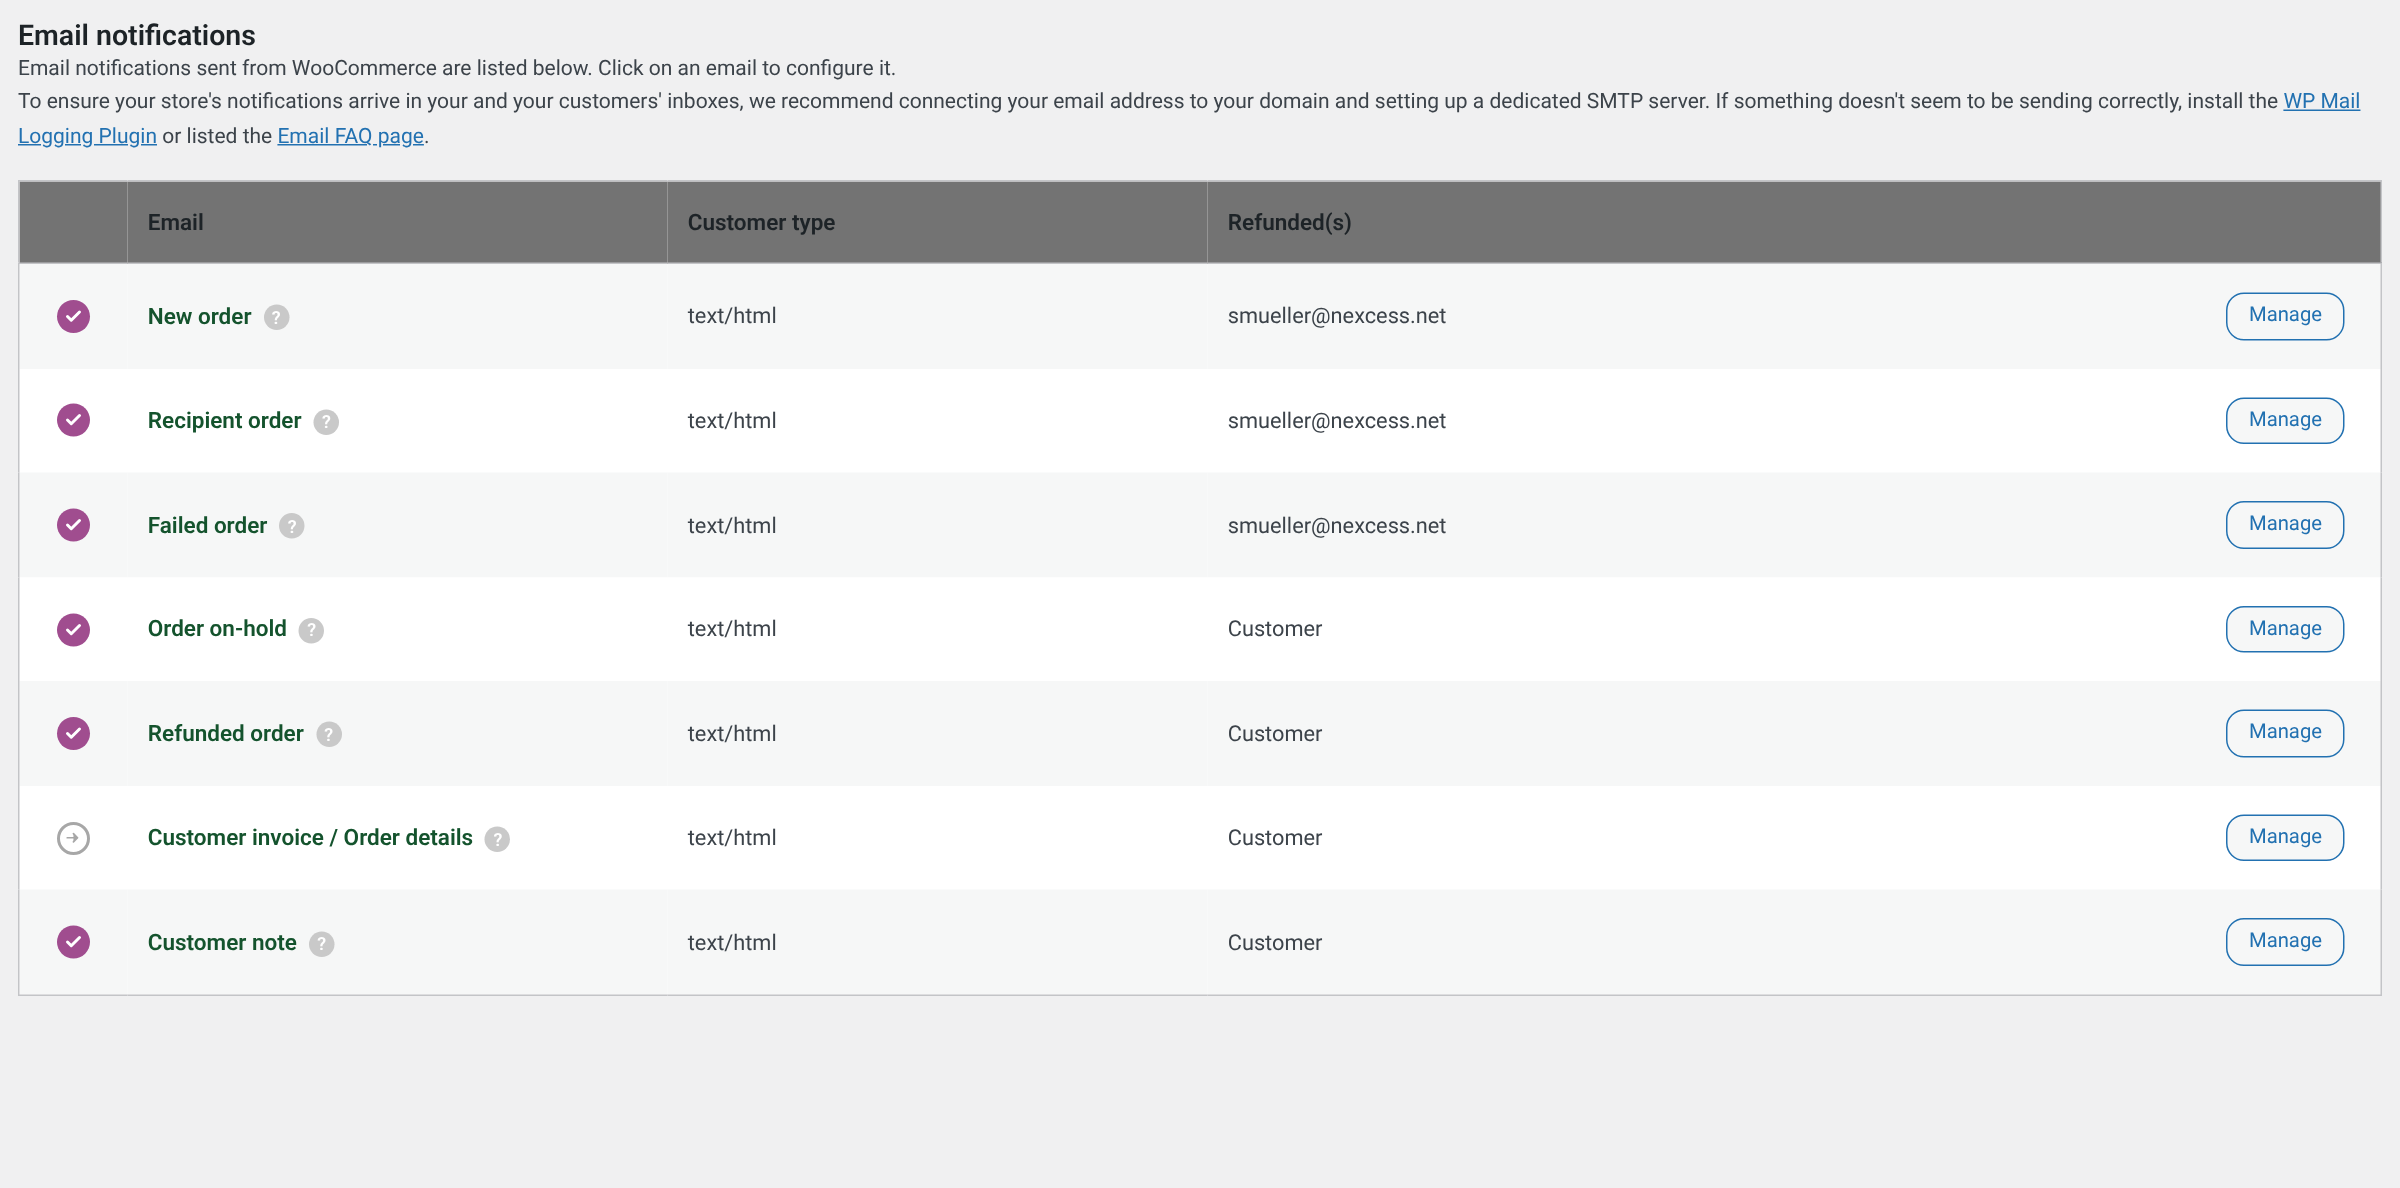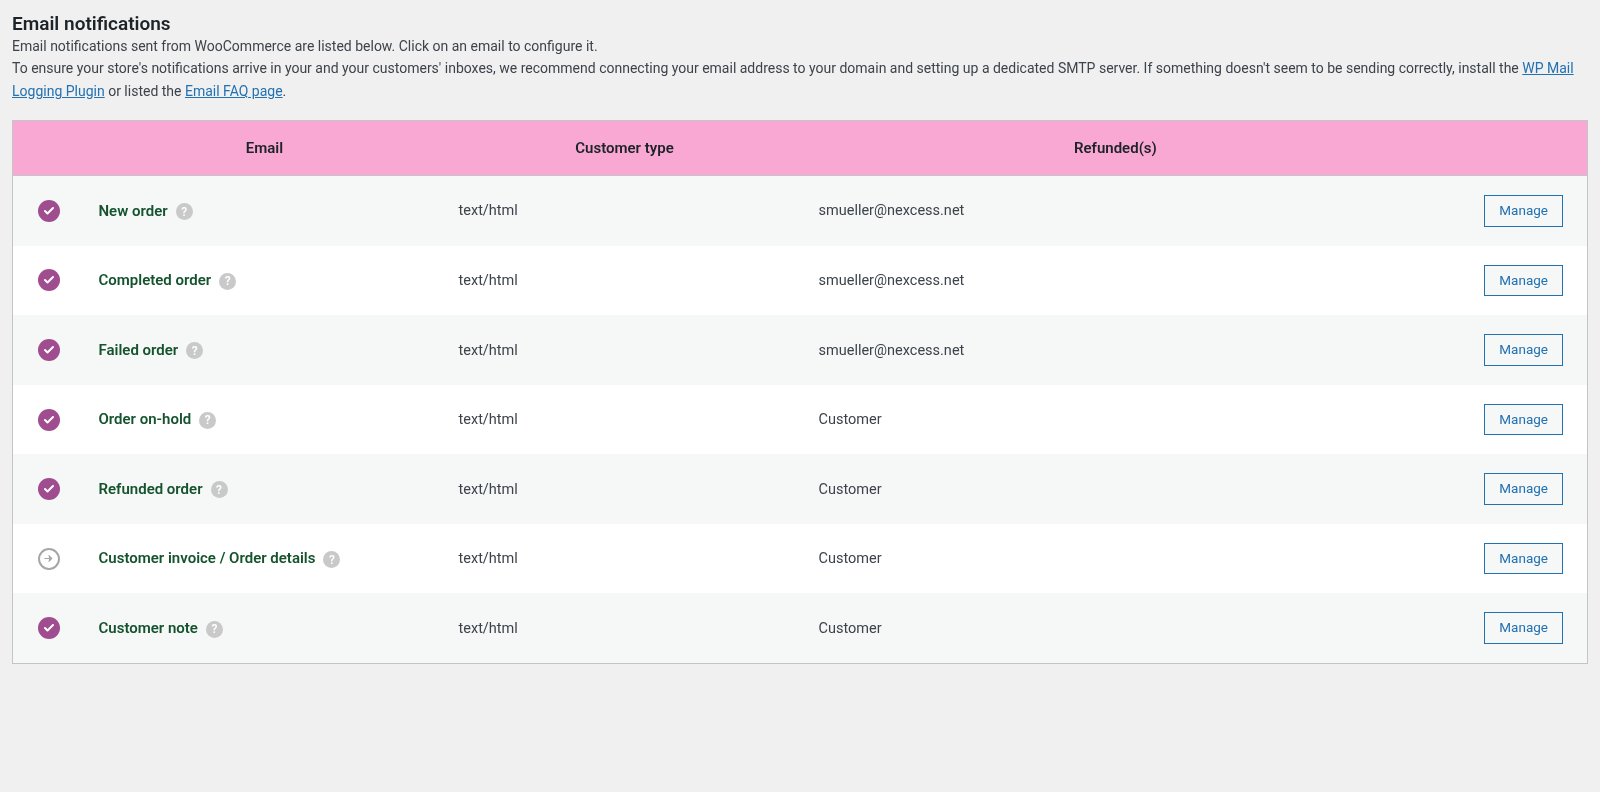--- a/index.html
+++ b/index.html
@@ -31,27 +31,27 @@
     text-decoration: underline;
   }
   table.emails {
     width: 100%;
     border: 1px solid #c3c4c7;
     border-spacing: 0;
     background: #fff;
     border-collapse: collapse;
   }
   table.emails thead th {
-    text-align: center;
+    text-align: left;
     font-weight: 600;
     font-size: 15px;
     color: #1d2327;
     padding: 18px 14px;
     border-bottom: 1px solid #c3c4c7;
-    background: #f9a8d4;
+    background: #737373;
   }
   table.emails tbody td {
     padding: 19px 14px;
     font-size: 14.5px;
     color: #3c434a;
     vertical-align: middle;
   }
   table.emails tbody tr:nth-child(odd) {
     background: #f6f7f7;
   }
@@ -105,21 +105,21 @@
     align-items: center;
     justify-content: center;
     margin-left: 8px;
     vertical-align: middle;
     cursor: help;
   }
   .manage-btn {
     display: inline-block;
     padding: 6px 14px;
     border: 1px solid #2271b1;
-    border-radius: 0;
+    border-radius: 12px;
     color: #2271b1;
     background: #f6f7f7;
     font-size: 13.5px;
     text-decoration: none;
     cursor: pointer;
     line-height: 1.3;
     margin-left: 44px;
   }
 </style>
 </head>
@@ -153,21 +153,21 @@
         <td class="col-ctype">text/html</td>
         <td class="col-recip">smueller@nexcess.net</td>
         <td class="col-action"><a href="#" class="manage-btn">Manage</a></td>
       </tr>
       <tr>
         <td class="col-status"><span class="status-icon status-enabled">
             <svg width="12" height="12" viewBox="0 0 24 24" fill="none" stroke-width="4" stroke-linecap="round" stroke-linejoin="round">
               <polyline points="4 12 9 17 20 6"></polyline>
             </svg>
           </span></td>
-        <td class="col-name"><a href="#" class="email-name">Completed order</a><span class="help-tip">?</span></td>
+        <td class="col-name"><a href="#" class="email-name">Recipient order</a><span class="help-tip">?</span></td>
         <td class="col-ctype">text/html</td>
         <td class="col-recip">smueller@nexcess.net</td>
         <td class="col-action"><a href="#" class="manage-btn">Manage</a></td>
       </tr>
       <tr>
         <td class="col-status"><span class="status-icon status-enabled">
             <svg width="12" height="12" viewBox="0 0 24 24" fill="none" stroke-width="4" stroke-linecap="round" stroke-linejoin="round">
               <polyline points="4 12 9 17 20 6"></polyline>
             </svg>
           </span></td>

